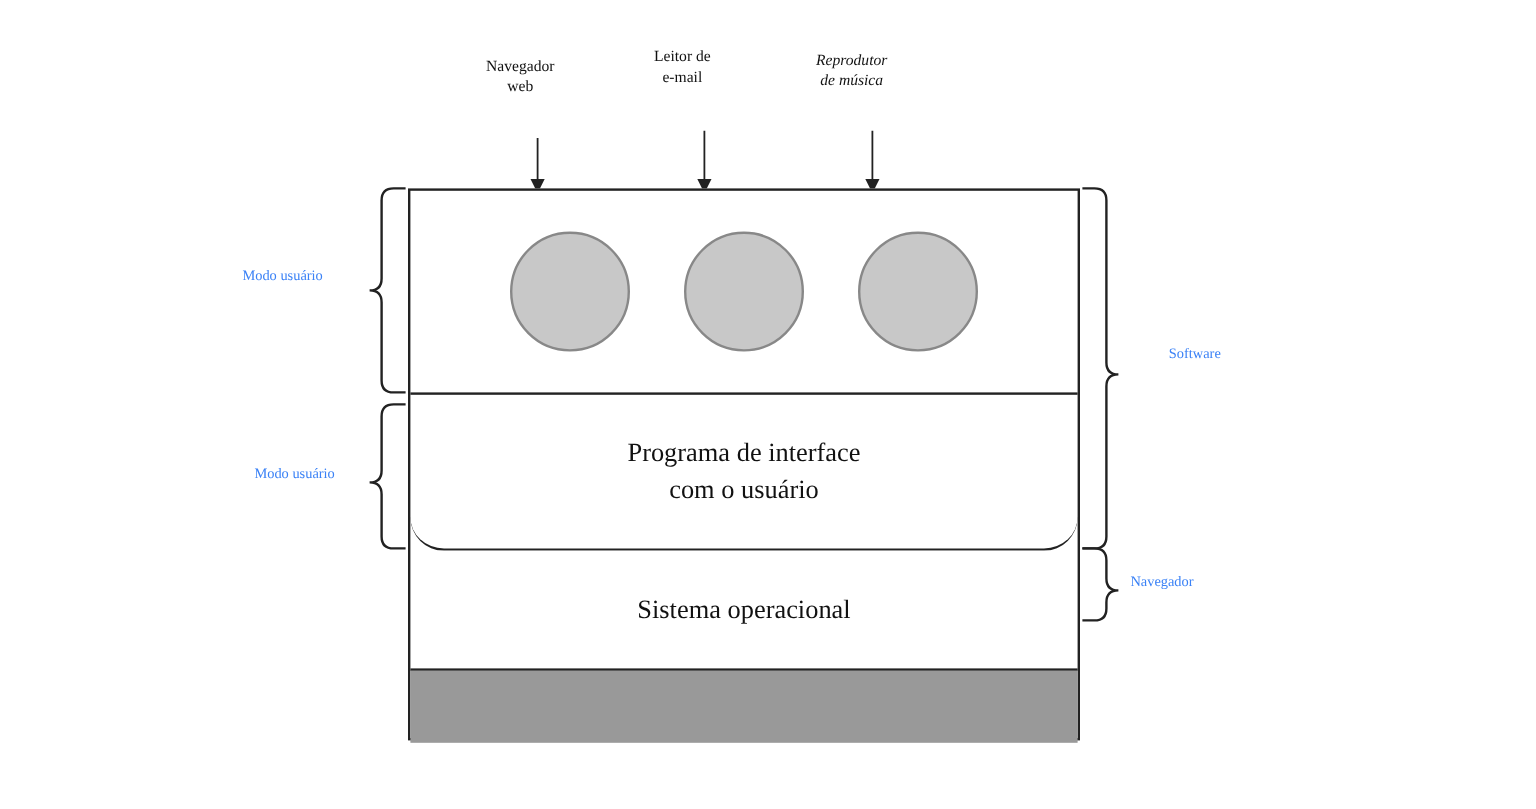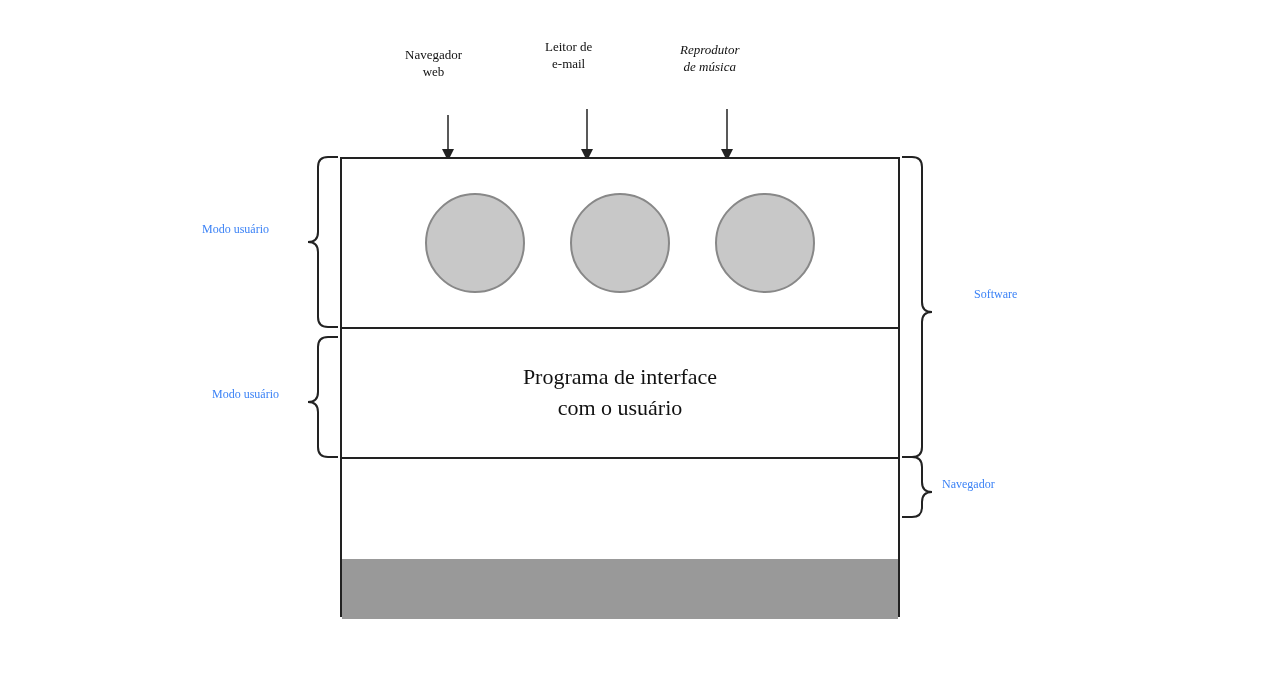--- a/index.html
+++ b/index.html
@@ -61,20 +61,21 @@
     .section-interface {
       position: absolute;
       top: 170px;
       left: 0;
       width: 100%;
       height: 130px;
       border-bottom: 2px solid #222;
       display: flex;
       align-items: center;
       justify-content: center;
+      border-radius: 28px;
     }
 
     .section-interface-text {
       font-size: 22px;
       text-align: center;
       line-height: 1.4;
       color: #111;
     }
 
     
@@ -199,18 +200,23 @@
       <div class="circle"></div>
       <div class="circle"></div>
     </div>
 
     <div class="section-interface">
       <div class="section-interface-text">
         Programa de interface<br>com o usuário
       </div>
     </div>
 
+    <div class="section-os">
+      <div class="section-os-text">
+        <span>Sistema operacional</span>
+      </div>
+    </div>
 
     <div class="section-hardware"></div>
 
   </div>
 
 </div>
 
 </body></html>

